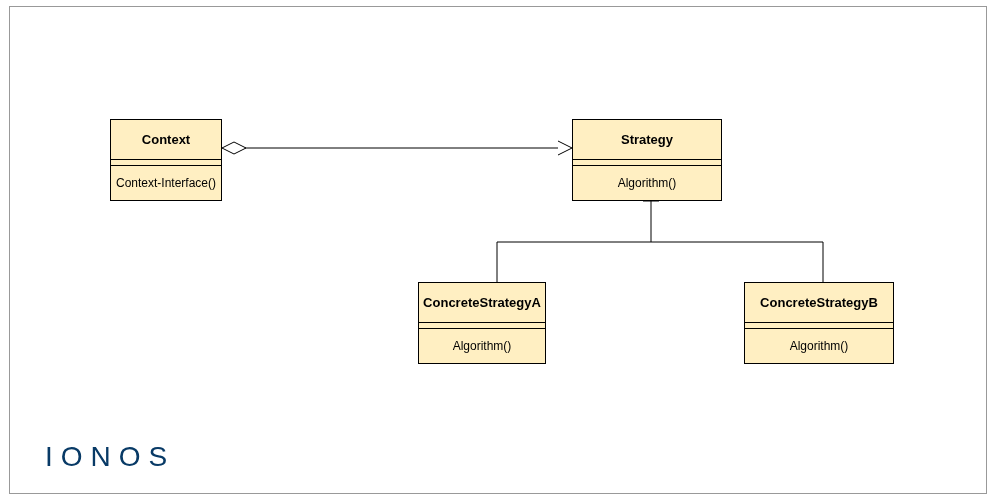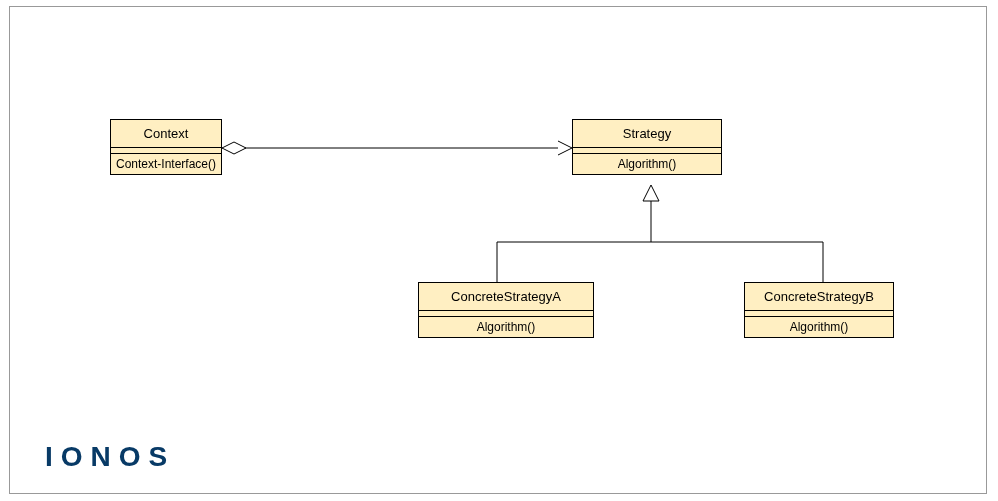--- a/index.html
+++ b/index.html
@@ -23,46 +23,46 @@
     box-sizing: border-box;
   }
   .uml-class {
     position: absolute;
     border: 1px solid #000;
     background: #FFEFC2;
     box-sizing: border-box;
   }
   .uml-title {
     text-align: center;
-    font-weight: normal;
-    padding: 6px 4px;
+    font-weight: bold;
+    padding: 12px 4px;
     border-bottom: 1px solid #000;
   }
   .uml-op {
     text-align: center;
     font-size: 12px;
-    padding: 3px 4px;
+    padding: 10px 4px;
     border-top: 1px solid #000;
   }
   .uml-gap {
     height: 5px;
   }
   svg.connectors {
     position: absolute;
     left: 0;
     top: 0;
     width: 978px;
     height: 488px;
     pointer-events: none;
   }
   .brand {
     position: absolute;
     left: 35px;
     bottom: 20px;
-    font-weight: 700;
+    font-weight: 400;
     color: #083A66;
     letter-spacing: 8px;
     font-size: 28px;
     font-family: Arial, sans-serif;
   }
 </style>
 </head>
 <body>
 
 <div class="frame">
@@ -89,21 +89,21 @@
     <div class="uml-gap"></div>
     <div class="uml-op">Context-Interface()</div>
   </div>
 
   <div class="uml-class" style="left:562px; top:112px; width:150px;">
     <div class="uml-title">Strategy</div>
     <div class="uml-gap"></div>
     <div class="uml-op">Algorithm()</div>
   </div>
 
-  <div class="uml-class" style="left:408px; top:275px; width:176px;">
+  <div class="uml-class" style="left:408px; top:275px; width:128px;">
     <div class="uml-title">ConcreteStrategyA</div>
     <div class="uml-gap"></div>
     <div class="uml-op">Algorithm()</div>
   </div>
 
   <div class="uml-class" style="left:734px; top:275px; width:150px;">
     <div class="uml-title">ConcreteStrategyB</div>
     <div class="uml-gap"></div>
     <div class="uml-op">Algorithm()</div>
   </div>

